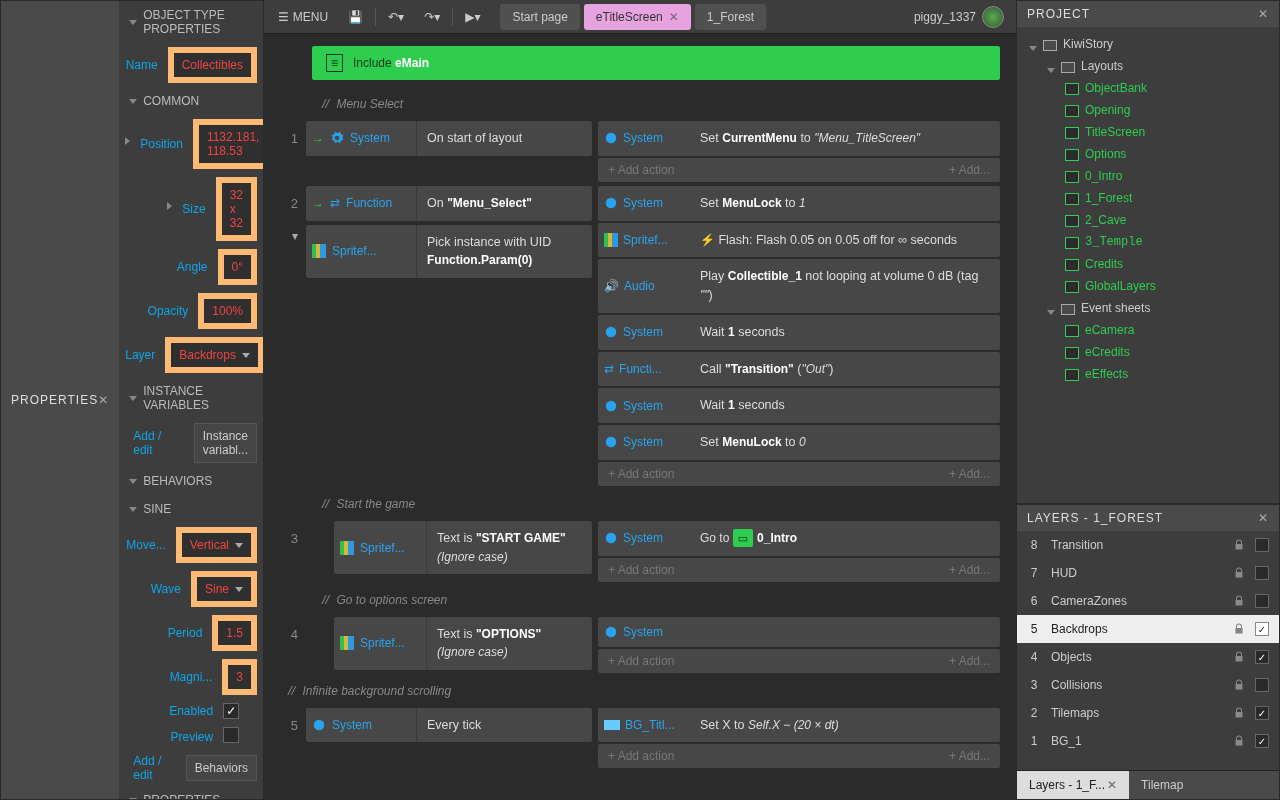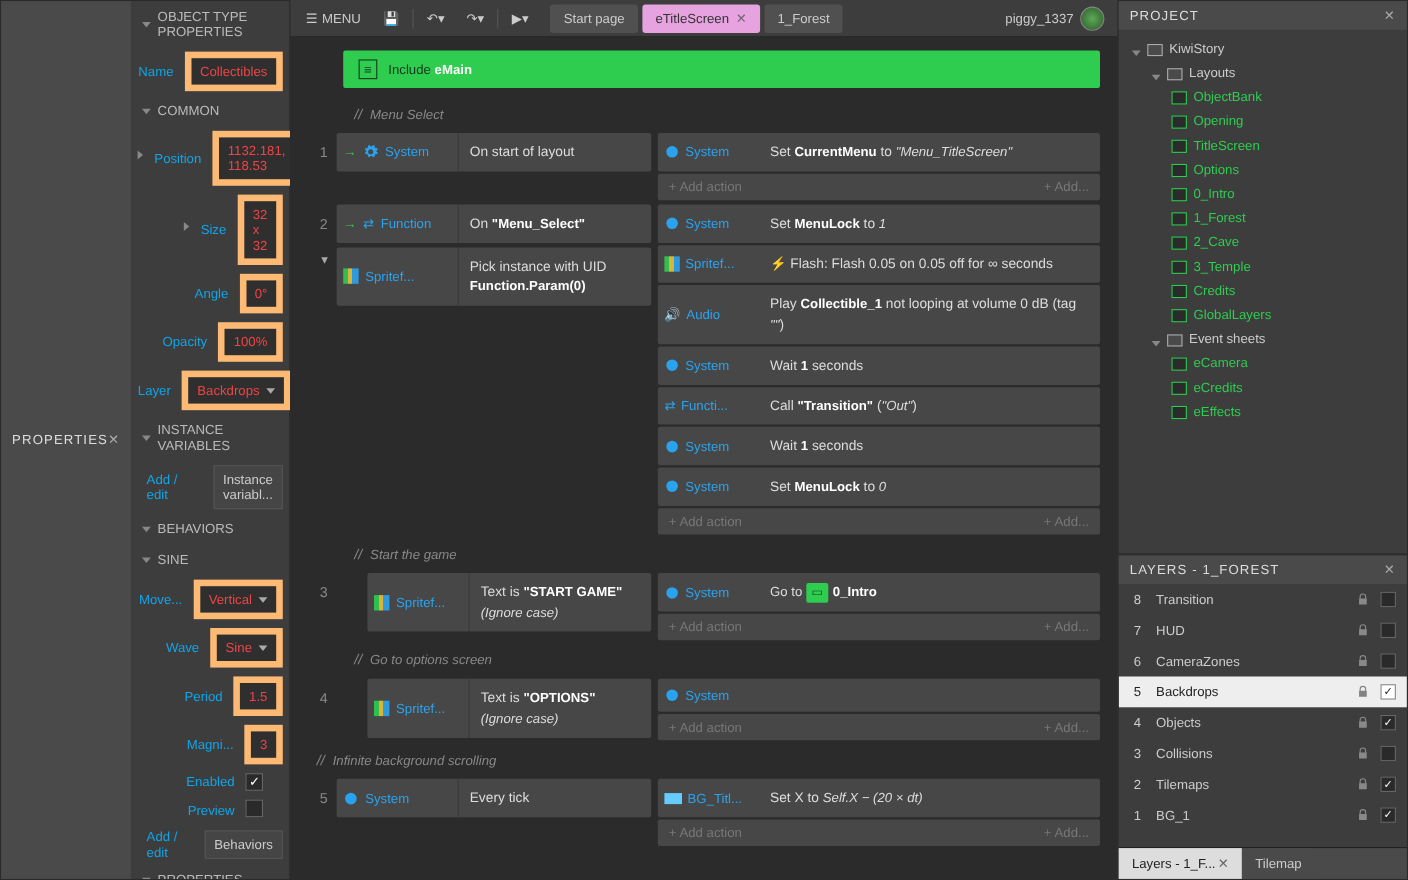--- a/index.html
+++ b/index.html
@@ -430,21 +430,21 @@
   <div class="tree" id="tree">
         <div class="tn " style="padding-left: 6px;"><span class="chev"></span><span class="fld"></span> KiwiStory</div>
         <div class="tn " style="padding-left: 24px;"><span class="chev"></span><span class="fld"></span> Layouts</div>
         <div class="tn g" style="padding-left: 42px;"><span class="ic"></span> ObjectBank</div>
         <div class="tn g" style="padding-left: 42px;"><span class="ic"></span> Opening</div>
         <div class="tn g" style="padding-left: 42px;"><span class="ic"></span> TitleScreen</div>
         <div class="tn g" style="padding-left: 42px;"><span class="ic"></span> Options</div>
         <div class="tn g" style="padding-left: 42px;"><span class="ic"></span> 0_Intro</div>
         <div class="tn g" style="padding-left: 42px;"><span class="ic"></span> 1_Forest</div>
         <div class="tn g" style="padding-left: 42px;"><span class="ic"></span> 2_Cave</div>
-        <div class="tn g" style="padding-left: 42px;"><span class="ic"></span> 3_Temple</div>
+        <div class="tn g" style="padding-left: 42px; font-family: Liberation Mono, monospace;"><span class="ic"></span> 3_Temple</div>
         <div class="tn g" style="padding-left: 42px;"><span class="ic"></span> Credits</div>
         <div class="tn g" style="padding-left: 42px;"><span class="ic"></span> GlobalLayers</div>
         <div class="tn " style="padding-left: 24px;"><span class="chev"></span><span class="fld"></span> Event sheets</div>
         <div class="tn g" style="padding-left: 42px;"><span class="ic es"></span> eCamera</div>
         <div class="tn g" style="padding-left: 42px;"><span class="ic es"></span> eCredits</div>
         <div class="tn g" style="padding-left: 42px;"><span class="ic es"></span> eEffects</div>
       </div>
  </div>
  <div class="panel" style="height:296px">
   <div class="panel-hd">

